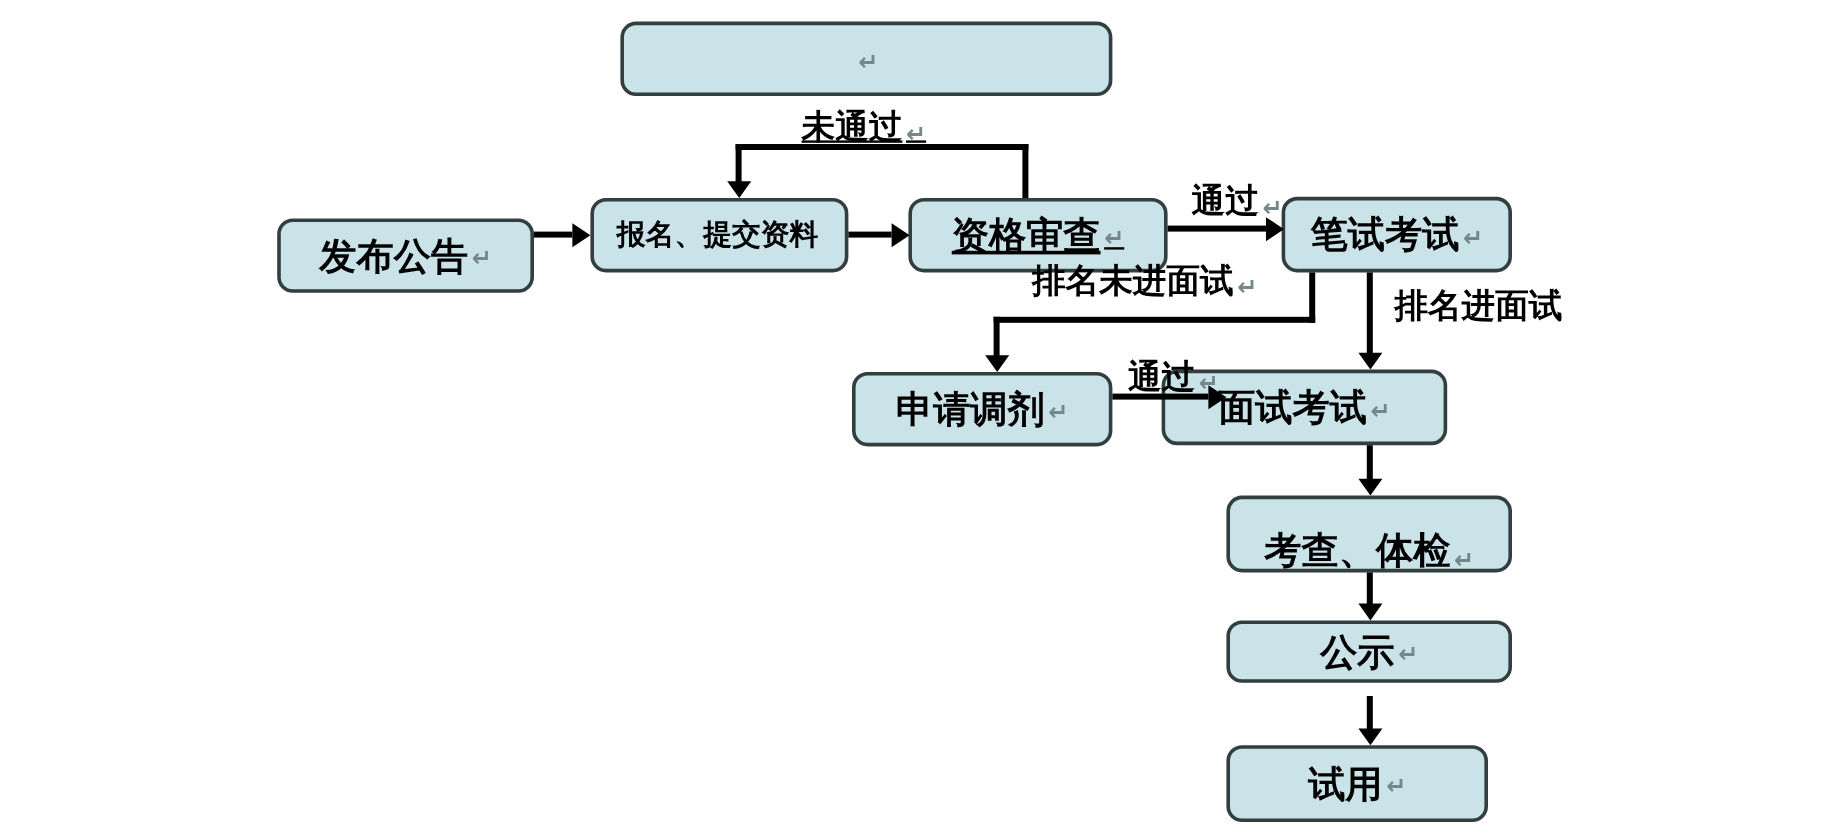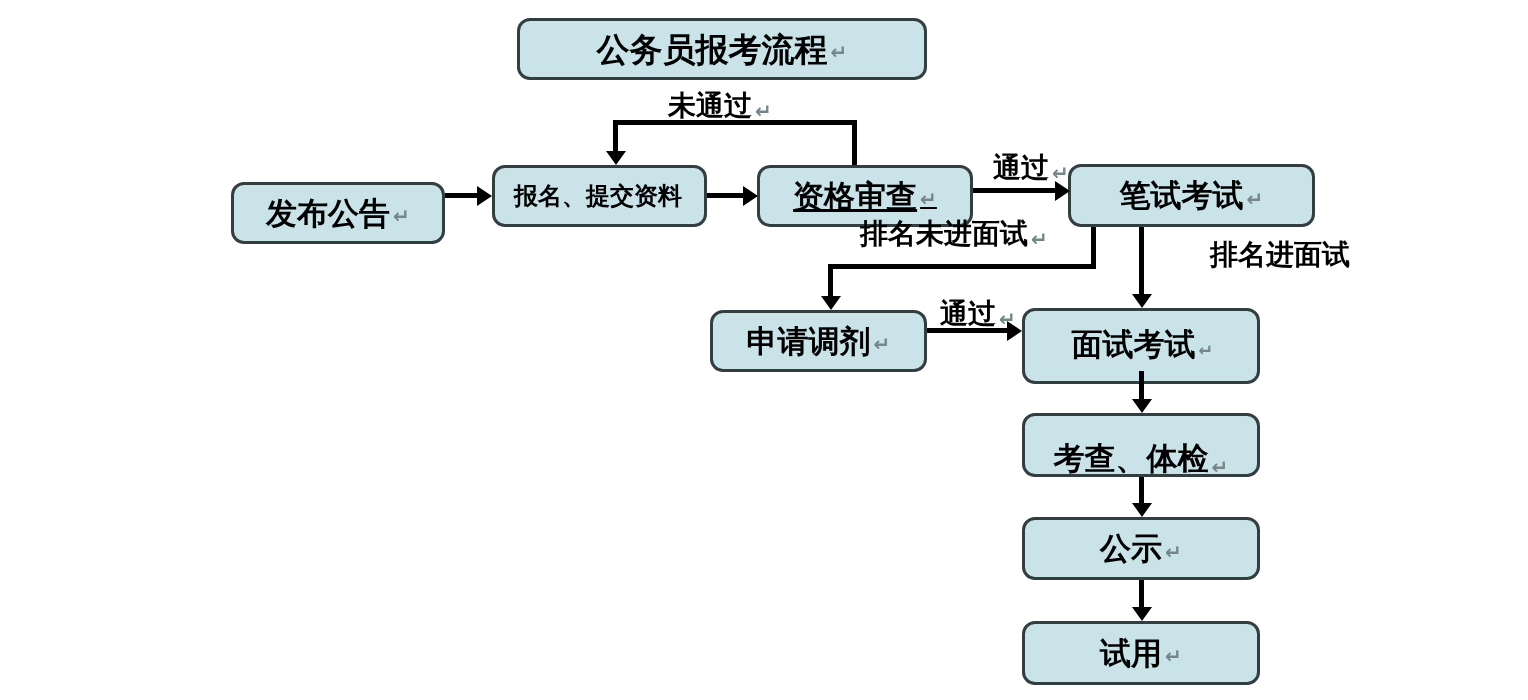--- a/index.html
+++ b/index.html
@@ -51,70 +51,69 @@
     border-left:10px solid transparent;
     border-right:10px solid transparent;
     border-top:14px solid var(--arrow,#000000);
   }
 
   
   #n-title    {left:517px; top:18px;  width:410px; height:62px; font-size:33px;}
   #n-announce {left:231px; top:165px; width:214px; height:62px;margin-top:17px;}
   #n-register {left:492px; top:165px; width:215px; height:62px; font-size:24px;}
   #n-review   {left:757px; top:165px; width:216px; height:62px;text-decoration:underline;}
-  #n-written  {left:1068px;top:164px; width:247px; height:63px;}
+  #n-written  {left:1068px;top:164px; width:192px; height:63px;}
   #n-transfer {left:710px; top:310px; width:217px; height:62px;}
-  #n-interview{left:1022px;top:308px; width:238px; height:76px;font-family:Liberation Mono, monospace;}
+  #n-interview{left:968px;top:308px; width:238px; height:63px;}
   #n-inspect  {left:1022px;top:413px; width:238px; height:64px;align-items:flex-end;}
-  #n-publicity{left:1022px;top:517px; width:238px; height:63px;}
-  #n-probation{left:1022px;top:621px; width:238px; height:64px;text-align:center;}
+  #n-publicity{left:1022px;top:517px; width:238px; height:52px;}
+  #n-probation{left:1022px;top:621px; width:218px; height:64px;text-align:center;}
 
   
   #c1-shaft{left:445px;top:193px;width:32px;height:5px;}
   #c1-head {left:477px;top:186px;}
   #c2-shaft{left:707px;top:193px;width:36px;height:5px;}
   #c2-head {left:743px;top:186px;}
   #c3-shaft{left:973px;top:188px;width:82px;height:5px;}
   #c3-head {left:1055px;top:181px;}
   #lbl-passed-review{left:993px;top:154px;}
 
   #loop-h     {left:613px;top:120px;width:244px;height:5px;}
   #loop-vleft {left:613px;top:120px;width:5px;height:32px;}
   #loop-head  {left:606px;top:151px;}
   #loop-vright{left:852px;top:120px;width:5px;height:45px;}
-  #lbl-not-passed{left:668px;top:92px;}
+  #lbl-not-passed{left:668px;top:92px;text-decoration:underline;}
 
   #rn-v1  {left:1091px;top:227px;width:5px;height:42px;}
   #rn-h   {left:828px; top:264px;width:268px;height:5px;}
   #rn-v2  {left:828px; top:264px;width:5px;height:34px;}
   #rn-head{left:821px; top:296px;}
   #lbl-rank-not-in{left:860px;top:220px;}
 
   #ri-v   {left:1139px;top:227px;width:5px;height:68px;}
   #ri-head{left:1132px;top:294px;}
-  #lbl-rank-in{left:1162px;top:241px;margin-left:48px;}
+  #lbl-rank-in{left:1162px;top:241px;}
 
   #c4-shaft{left:927px;top:328px;width:80px;height:5px;}
   #c4-head {left:1007px;top:321px;}
   #lbl-passed-transfer{left:940px;top:300px;}
 
   #c5-shaft{left:1139px;top:371px;width:5px;height:29px;}
   #c5-head {left:1132px;top:399px;}
   #c6-shaft{left:1139px;top:477px;width:5px;height:27px;}
   #c6-head {left:1132px;top:503px;}
   #c7-shaft{left:1139px;top:580px;width:5px;height:28px;}
   #c7-head {left:1132px;top:607px;}
 </style>
 </head>
 <body>
 
 <div id="canvas">
 
   <div class="node" id="n-title">
-    <span>公务员报考流程</span>
       <span class="rmark">↵</span>
   </div>
 
   <div class="node" id="n-announce">
     <span>发布公告</span>
       <span class="rmark">↵</span>
   </div>
 
   <div class="node" id="n-register">
     <span>报名、提交资料</span>

